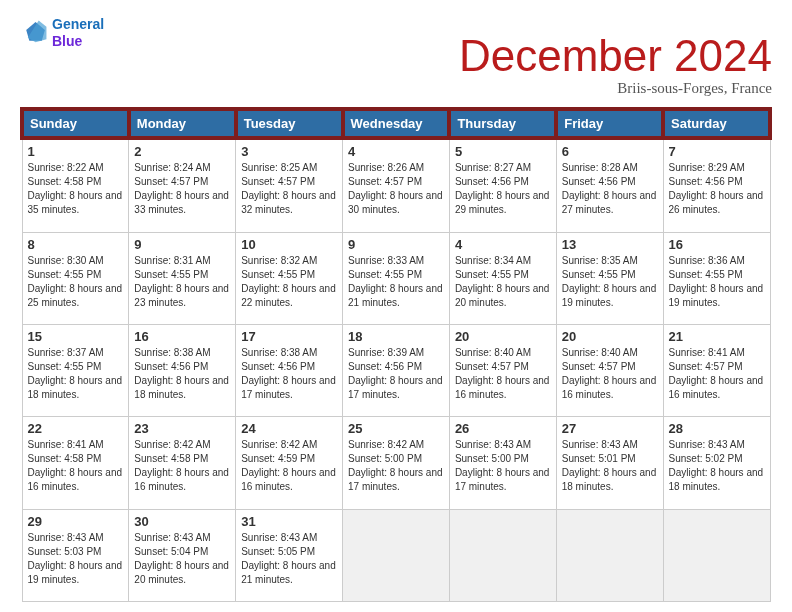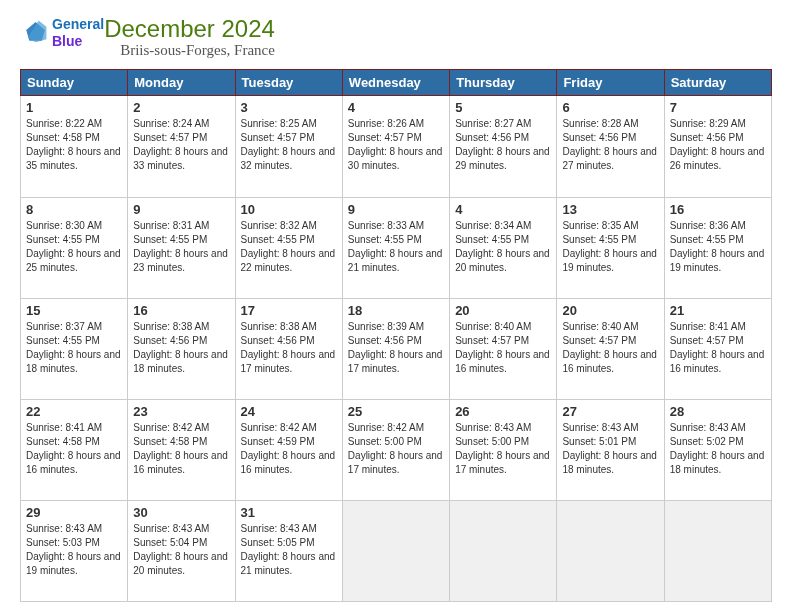--- a/index.html
+++ b/index.html
@@ -12,21 +12,21 @@
     }
     .page {
       width: 792px;
       height: 612px;
       padding: 16px 20px 10px 20px;
       display: flex;
       flex-direction: column;
     }
     .header {
       display: flex;
-      justify-content: flex-start;
+      justify-content: space-between;
       align-items: flex-start;
       margin-bottom: 10px;
     }
     .logo {
       display: flex;
       align-items: center;
       gap: 4px;
     }
     .logo-text {
       font-size: 14px;
@@ -38,44 +38,45 @@
       color: #1a6fba;
     }
     .logo-icon {
       width: 28px;
       height: 28px;
     }
     .title-block {
       text-align: right;
     }
     .main-title {
-      font-size: 24px;
+      font-size: 44px;
       font-weight: normal;
-      color: #4d7c0f;
+      color: #b91c1c;
       line-height: 1.1;
+      margin-top: 16px;
     }
     .subtitle {
       font-size: 15px;
       color: #555;
       font-family: Liberation Serif, serif;
     }
     .calendar {
       flex: 1;
       border: 1px solid #ccc;
       border-collapse: collapse;
       width: 100%;
       table-layout: fixed;
     }
     .calendar thead tr th {
       background: #2e6da4;
       color: #fff;
       font-size: 13px;
       font-weight: bold;
       padding: 5px 6px;
-      border: 1px solid #7f1d1d;
+      border: 4px solid #7f1d1d;
       text-align: left;
     }
     .calendar tbody tr td {
       border: 1px solid #ccc;
       vertical-align: top;
       padding: 4px 5px;
       font-size: 9.5px;
       color: #333;
       background: #fff;
       height: 82px;

